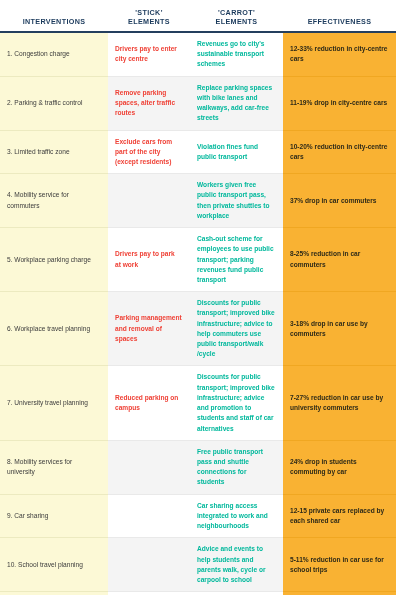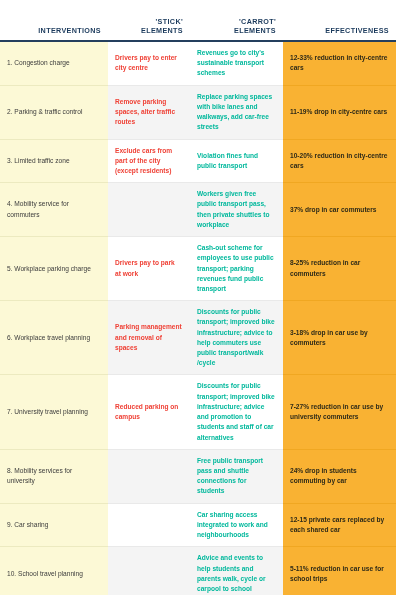--- a/index.html
+++ b/index.html
@@ -20,27 +20,27 @@
     width: 396px;
     border-collapse: collapse;
     table-layout: fixed;
   }
   col.c-interv  { width: 108px; }
   col.c-stick   { width: 82px;  }
   col.c-carrot  { width: 93px;  }
   col.c-effect  { width: 113px; }
 
   thead th {
-    text-align: right;
+    text-align: center;
     vertical-align: bottom;
     font-size: 7.2px;
     font-weight: bold;
     letter-spacing: 0.35px;
     color: #1b3a5c;
-    padding: 17px 7px 5px 7px;
+    padding: 8px 7px 5px 7px;
     height: 22px;
     background: #ffffff;
     border-bottom: 2.5px solid #243f5e;
   }
 
   tbody td {
     vertical-align: middle;
     font-size: 6.6px;
     line-height: 1.55;
     padding: 6px 8px 6px 7px;

